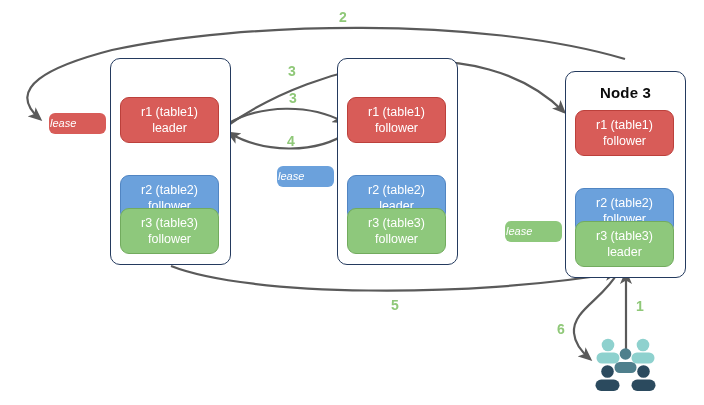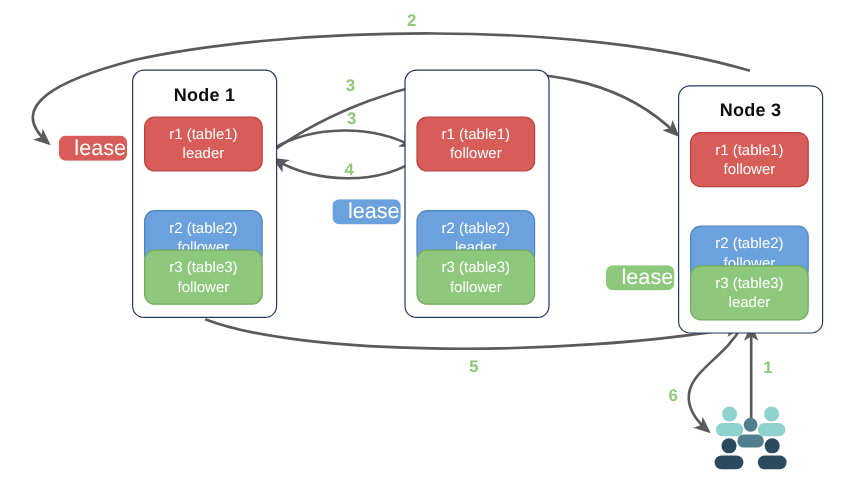--- a/index.html
+++ b/index.html
@@ -25,22 +25,23 @@
     text-align:center;
   }
   .replica.pos1{top:38px;}
   .replica.pos2{top:94px;margin-top:22px;}
   .replica.pos3{top:149px;}
   .red{background:#d85c58;border-color:#bc403b;}
   .blue{background:#6ba1dc;border-color:#5185c2;}
   .green{background:#8ec87c;border-color:#72ab5e;}
   .lease{
     position:absolute;width:55px;height:19px;border-radius:6px;
-    border:1.5px solid transparent;color:#fff;font-size:18px;line-height:19px;
-    text-align:right;
+    border:1.5px solid transparent;color:#fff;font-size:11px;line-height:19px;
+    text-align:left;
+    font-style:italic;
   }
   #lease-r1{left:49px;top:113px;}
   #lease-r2{left:277px;top:166px;}
   #lease-r3{left:505px;top:221px;}
   .step{
     position:absolute;width:14px;height:16px;text-align:center;
     font-size:14px;font-weight:bold;color:#8fc878;
   }
   #step-2{left:336px;top:9px;}
   #step-3a{left:285px;top:63px;}
@@ -85,21 +86,20 @@
       <g fill="#2b4a5e">
         <circle cx="607.5" cy="371.5" r="6.3"></circle>
         <rect x="595.5" y="379.5" width="24" height="11.5" rx="5.7"></rect>
         <circle cx="643.5" cy="371.5" r="6.3"></circle>
         <rect x="631.5" y="379.5" width="24" height="11.5" rx="5.7"></rect>
       </g>
     </g>
   </svg>
 
   <div class="node" id="node-1">
-    <div class="node-title">Node 1</div>
     <div class="replica red pos1">
       <span>r1 (table1)</span>
       <span>leader</span>
     </div>
     <div class="replica blue pos2">
       <span>r2 (table2)</span>
       <span>follower</span>
     </div>
     <div class="replica green pos3">
       <span>r3 (table3)</span>

